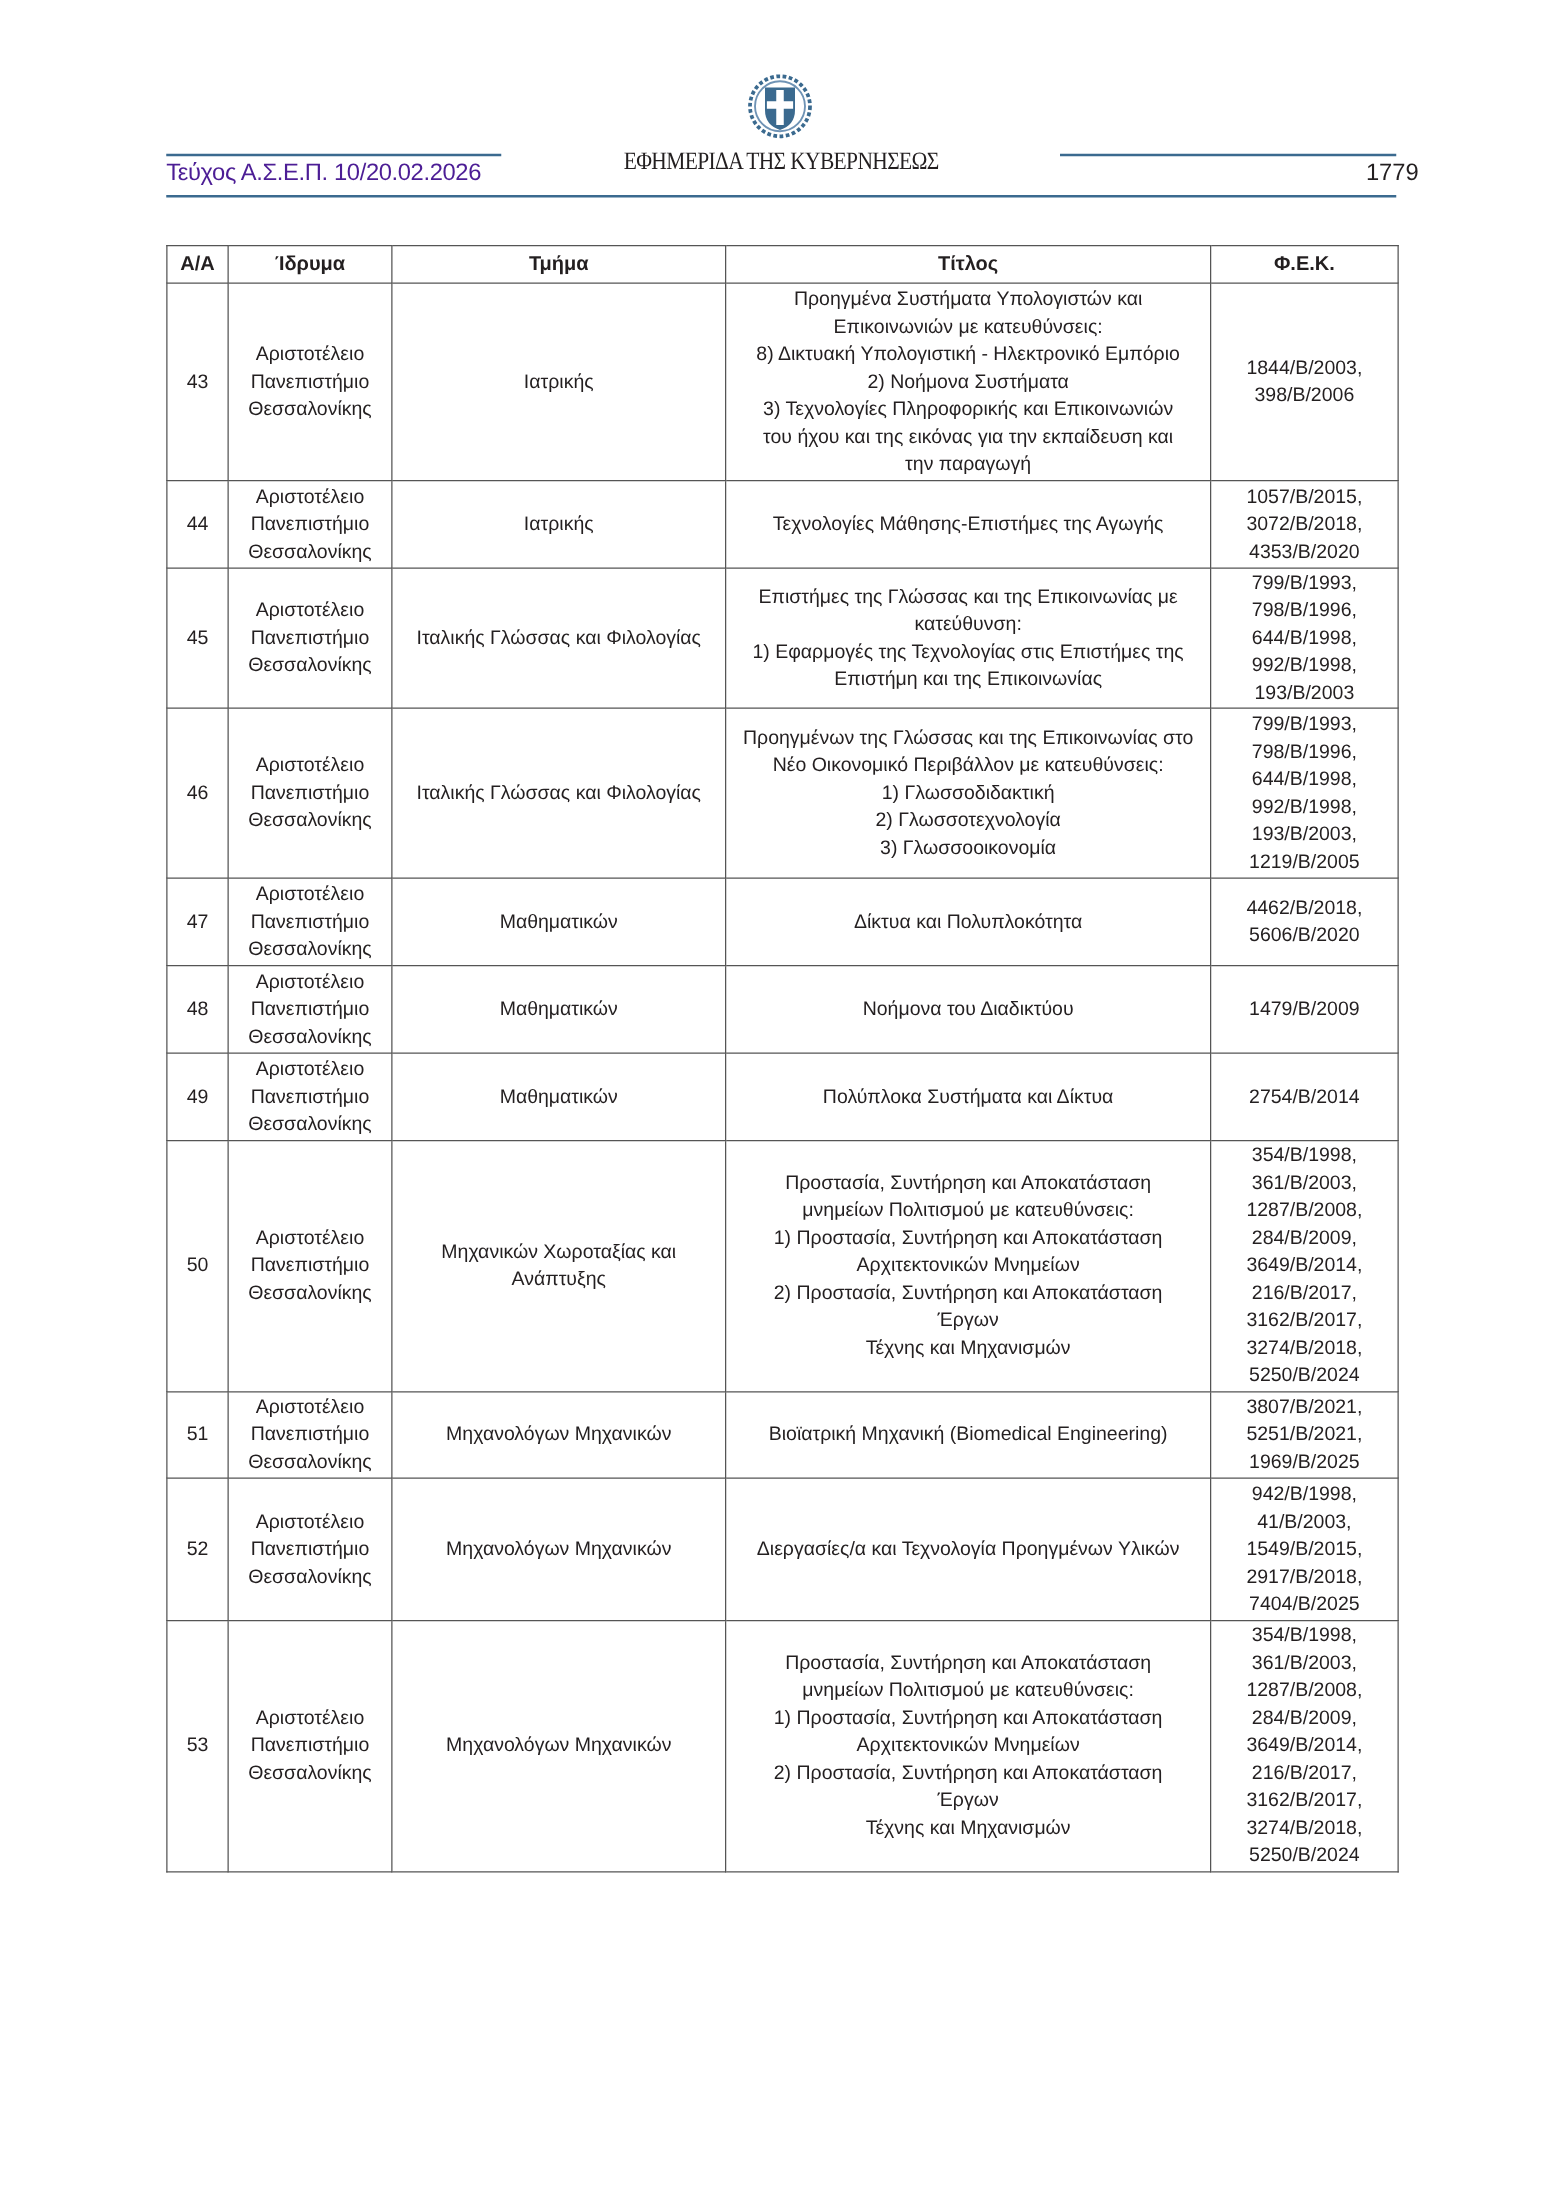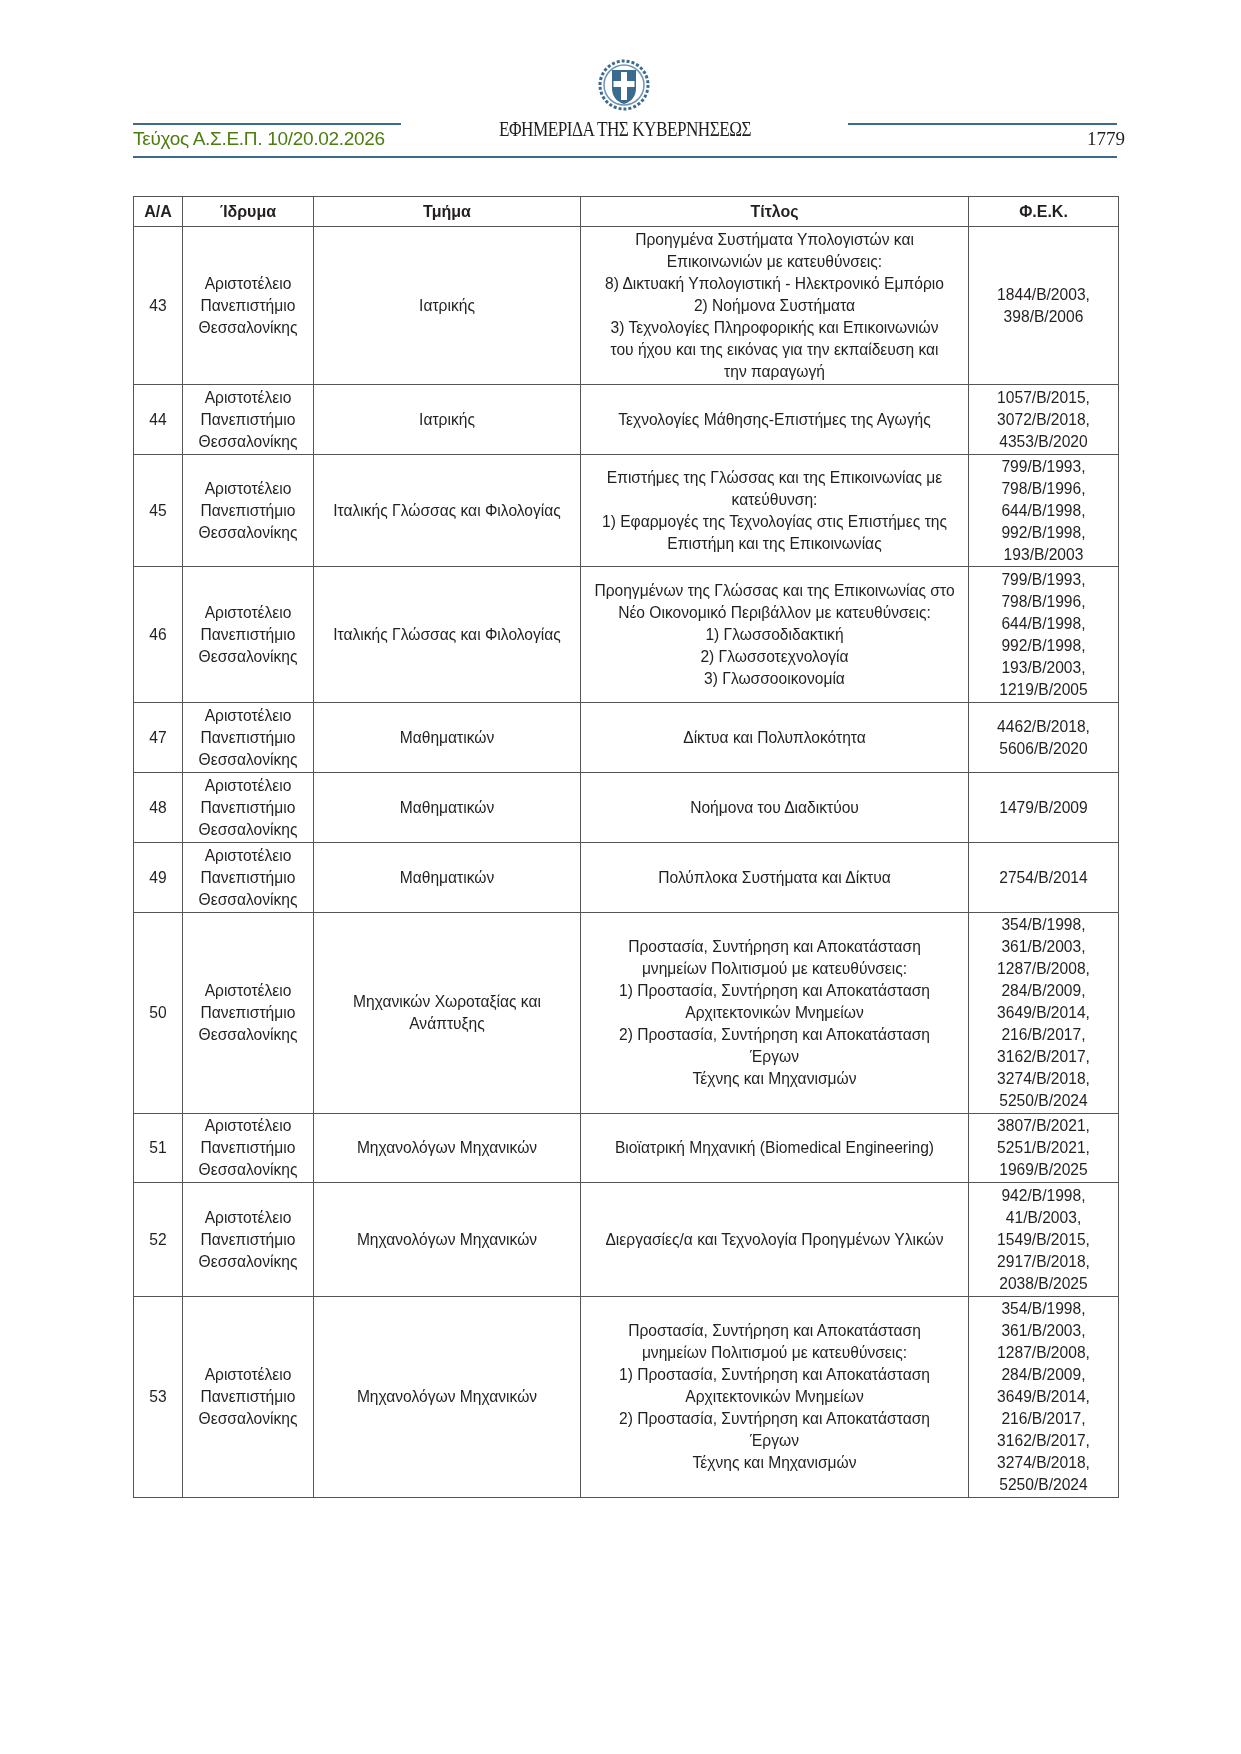--- a/index.html
+++ b/index.html
@@ -4,26 +4,26 @@
 <style>
   html, body { margin: 0; padding: 0; background: #ffffff; }
   body { width: 1241px; height: 1754px; position: relative; overflow: hidden;
          font-family: "DejaVu Sans", "Liberation Sans", sans-serif; color: #231f20; }
   .emblem { position: absolute; left: 596px; top: 58px; width: 56px; height: 56px; }
   .rule { position: absolute; height: 2px; background: #3b6a8f; }
   .rule-top-left { left: 133px; top: 123px; width: 268px; }
   .rule-top-right { left: 848px; top: 123px; width: 269px; }
   .rule-bottom { left: 133px; top: 156px; width: 984px; }
   .issue { position: absolute; left: 133px; top: 128px; font-size: 19px; letter-spacing: -0.3px;
-           font-family: "Liberation Sans", sans-serif; color: #4d7c0f; }
+           font-family: "Liberation Sans", sans-serif; color: #4c1d95; }
   .gazette { position: absolute; left: 440px; top: 118px; width: 370px; text-align: center;
              font-family: "Liberation Serif", serif; font-size: 20px; letter-spacing: -0.6px;
              transform: scaleX(0.86); transform-origin: center; color: #231f20; }
-  .pageno { position: absolute; right: 116px; top: 128px; font-size: 19px;
-            font-family: Liberation Serif, serif; }
+  .pageno { position: absolute; right: 106px; top: 128px; font-size: 19px;
+            font-family: Liberation Sans, sans-serif; }
   table { position: absolute; left: 133px; top: 196px; border-collapse: collapse;
           table-layout: fixed; width: 985px; font-family: "Liberation Sans", sans-serif; }
   th, td { border: 1.3px solid #555; text-align: center; vertical-align: middle;
            padding: 0 6px; font-size: 15.6px; line-height: 22px; color: #231f20; }
   th { font-weight: bold; height: 29px; font-size: 16px; }
   td .line { display: block; white-space: nowrap; }
   col.c1 { width: 49px; } col.c2 { width: 131px; } col.c3 { width: 267px; }
   col.c4 { width: 388px; } col.c5 { width: 150px; }
 </style>
 </head>
@@ -272,21 +272,21 @@
           <span class="line">Μηχανολόγων Μηχανικών</span>
         </td>
         <td>
           <span class="line">Διεργασίες/α και Τεχνολογία Προηγμένων Υλικών</span>
         </td>
         <td>
           <span class="line">942/Β/1998,</span>
           <span class="line">41/Β/2003,</span>
           <span class="line">1549/Β/2015,</span>
           <span class="line">2917/Β/2018,</span>
-          <span class="line">2038/Β/2025</span>
+          <span class="line">7404/Β/2025</span>
         </td>
       </tr>
       <tr style="height: 201px;">
         <td>53</td>
         <td>
           <span class="line">Αριστοτέλειο</span>
           <span class="line">Πανεπιστήμιο</span>
           <span class="line">Θεσσαλονίκης</span>
         </td>
         <td>

